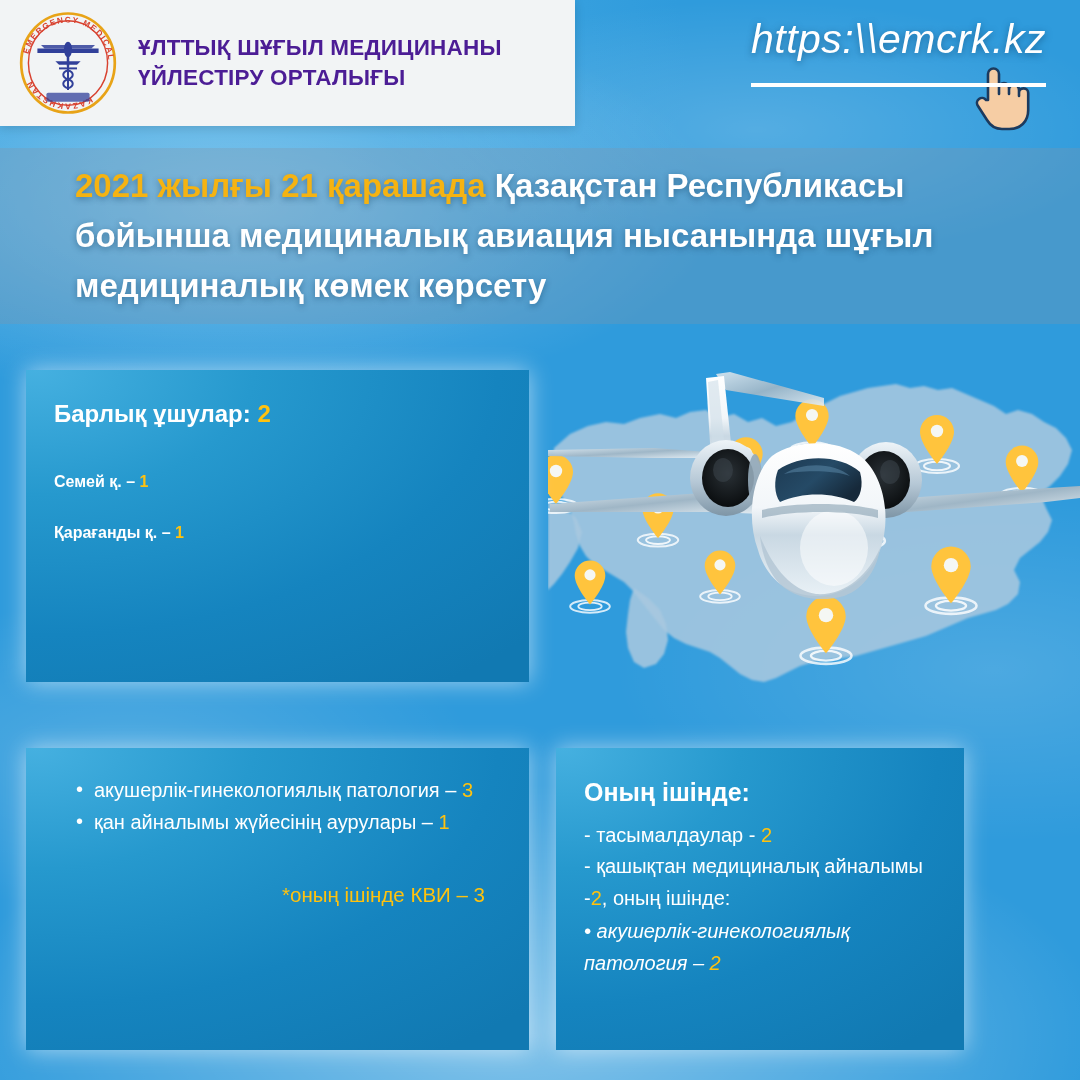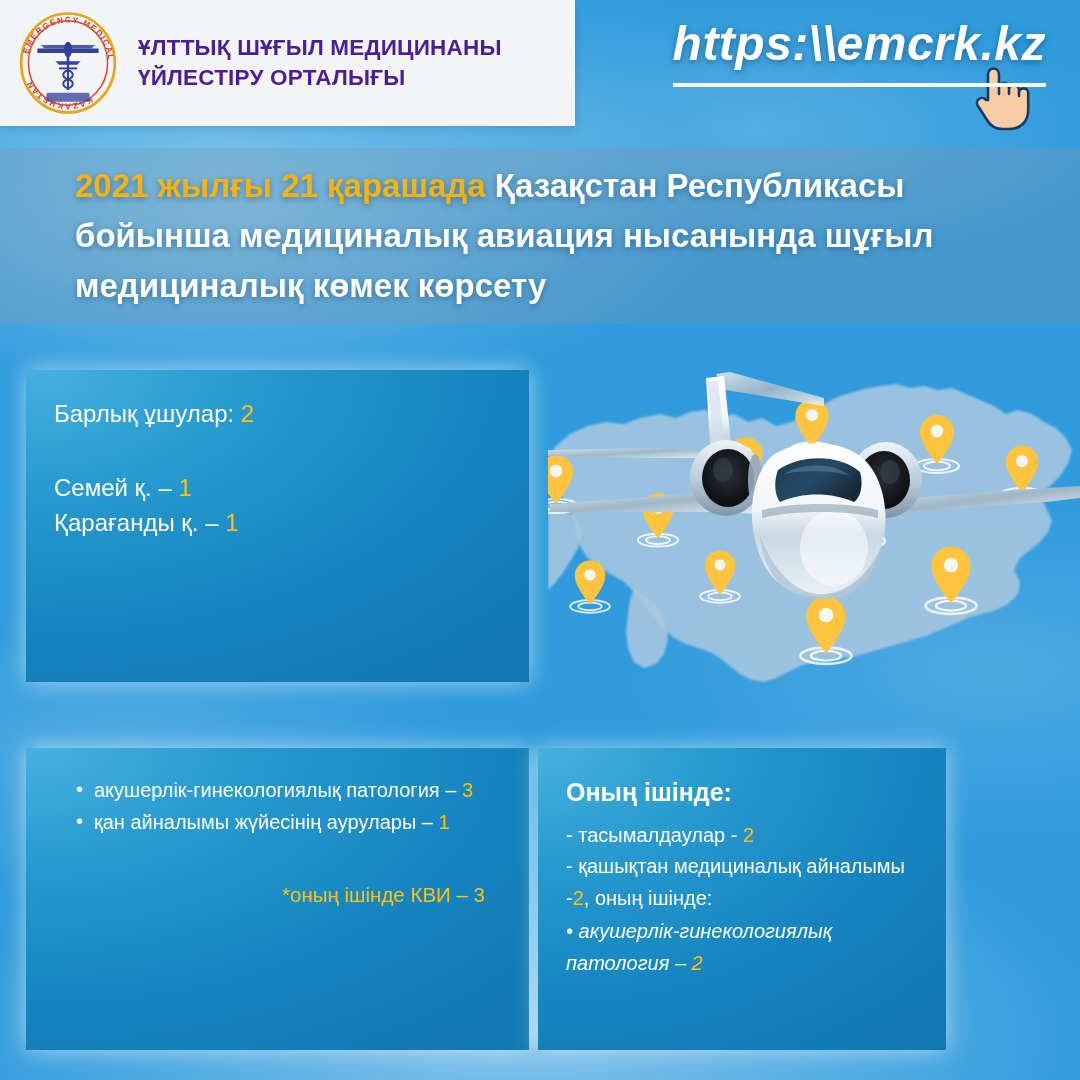--- a/index.html
+++ b/index.html
@@ -47,24 +47,24 @@
     letter-spacing:.2px; white-space:pre-line;
   }
 
   
   .url-block{
     position:absolute; right:34px; top:16px; z-index:7;
     text-align:right;
   }
   .url-text{
     display:inline-block;
-    color:#ffffff; font-size:48px; font-style:italic; font-weight:700;
+    color:#ffffff; font-size:41px; font-style:italic; font-weight:400;
     letter-spacing:.5px;
     border-bottom:4px solid #ffffff;
-    padding-bottom:12px;
+    padding-bottom:20px;
     text-shadow:0 2px 7px rgba(10,60,100,.55);
   }
   .hand-cursor{ position:absolute; right:48px; top:60px; width:60px; height:72px; }
 
   
   .title-band{
     position:absolute; left:0; top:148px; width:1080px; height:176px;
     background:rgba(128,150,170,.30);
     display:flex; align-items:center; justify-content:center;
     z-index:4;
@@ -77,32 +77,32 @@
   .title-text .hl{ color:#f5b312; }
 
   
   .panel{
     position:absolute; z-index:5;
     background:
       radial-gradient(135% 125% at 2% 0%, #45b0e0 0%, #2699ce 32%, #1584bf 68%, #1179b2 100%);
     box-shadow:0 0 22px rgba(255,255,255,.55);
     color:#ffffff;
   }
-  #panel-flights{ left:26px;  top:370px; width:503px; height:312px; }
+  #panel-flights{ left:26px;  top:370px; width:503px; height:312px;font-weight:bold; }
   #panel-patients{ left:26px; top:748px; width:503px; height:302px; }
-  #panel-included{ left:538px; top:748px; width:408px; height:302px; }
+  #panel-included{ left:556px; top:748px; width:408px; height:302px; }
 
   .panel-inner{ padding:26px 26px 20px 28px; }
 
   .gold{ color:#ffc20e; }
 
   
   .p1-total{ font-size:24px; line-height:1.5; }
   .p1-city-list{ margin-top:38px; }
-  .p1-city{ font-size:24px; line-height:1.46; }
+  .p1-city{ font-size:16px; line-height:1.46;margin-top:28px; }
 
   
   .p2-heading{
     font-size:26.5px; font-weight:700; line-height:1.46; margin-bottom:6px;
   }
   .p2-list{ list-style:none; padding-left:22px; }
   .p2-list li{
     font-size:20px; line-height:1.62; position:relative; padding-left:18px;
   }
   .p2-list li::before{

